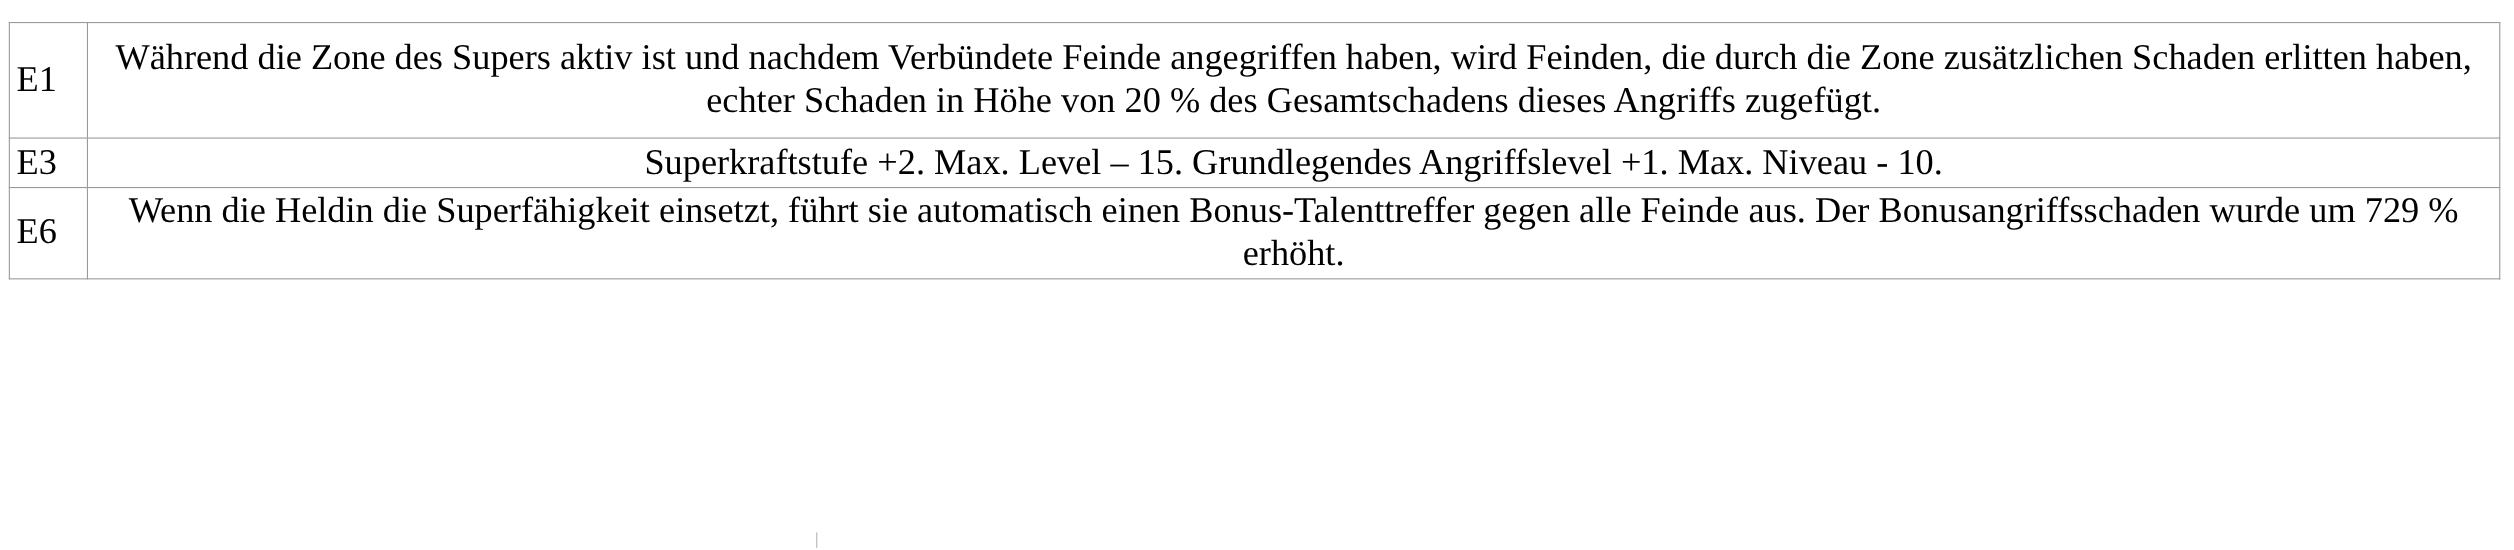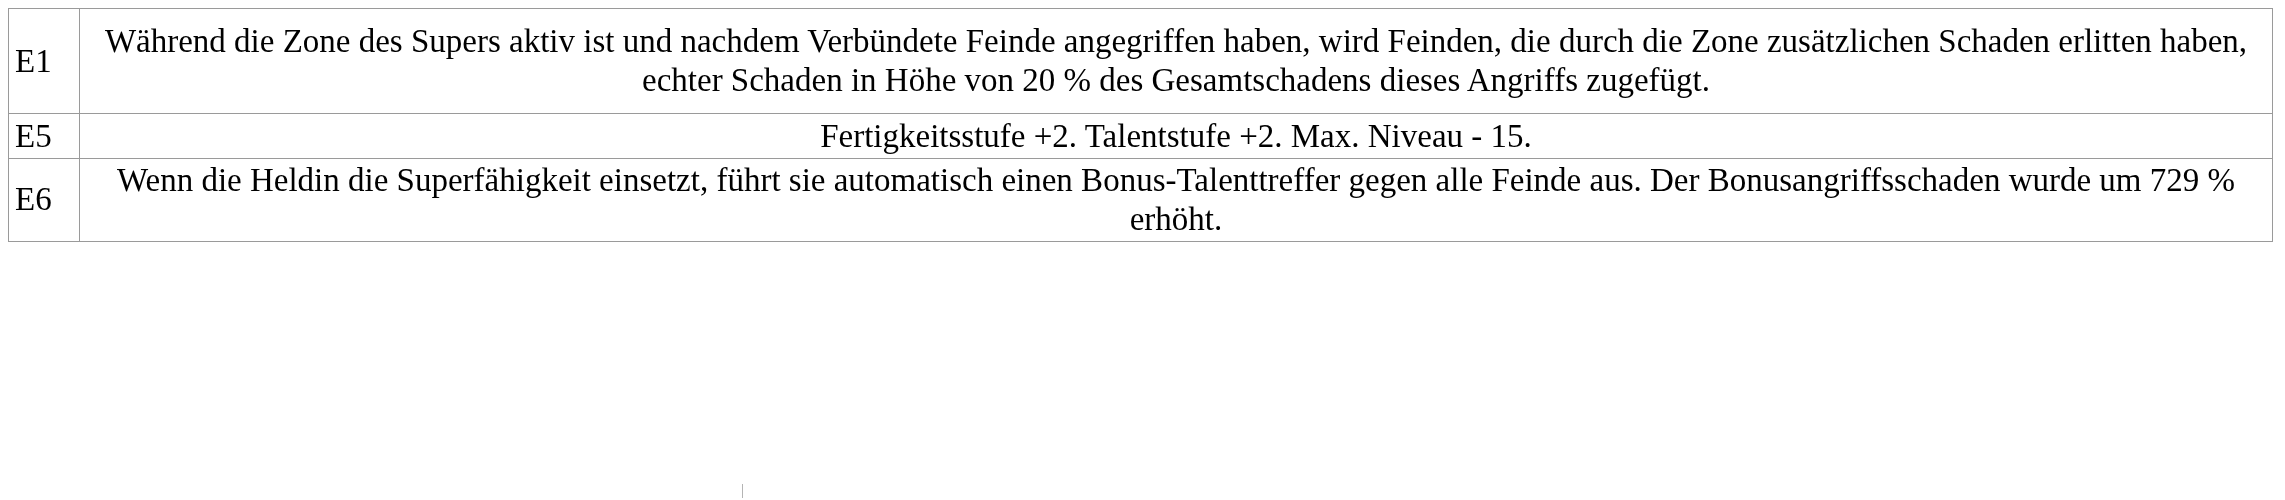--- a/index.html
+++ b/index.html
@@ -16,21 +16,21 @@
   }
   .page {
     position: relative;
     width: 2285px;
     height: 500px;
     background: #ffffff;
   }
   .table-wrap {
     position: absolute;
     left: 8px;
-    top: 8px;
+    top: 20px;
     width: 2265px;
     border-radius: 28px;
   }
   table.effects {
     border-collapse: collapse;
     width: 2265px;
     table-layout: fixed;
     background: #ffffff;
   }
   table.effects tr {
@@ -76,23 +76,23 @@
 <body>
 
 <div class="page">
   <div class="table-wrap">
     <table class="effects">
       <tbody>
         <tr class="r1">
           <td class="key">E1</td>
           <td class="desc">Während die Zone des Supers aktiv ist und nachdem Verbündete Feinde angegriffen haben, wird Feinden, die durch die Zone zusätzlichen Schaden erlitten haben, echter Schaden in Höhe von 20 % des Gesamtschadens dieses Angriffs zugefügt.</td>
         </tr>
-        <tr class="r5">
-          <td class="key">E5</td>
-          <td class="desc">Fertigkeitsstufe +2. Talentstufe +2. Max. Niveau - 15.</td>
+        <tr class="r3">
+          <td class="key">E3</td>
+          <td class="desc">Superkraftstufe +2. Max. Level – 15. Grundlegendes Angriffslevel +1. Max. Niveau - 10.</td>
         </tr>
         <tr class="r6">
           <td class="key">E6</td>
           <td class="desc">Wenn die Heldin die Superfähigkeit einsetzt, führt sie automatisch einen Bonus-Talenttreffer gegen alle Feinde aus. Der Bonusangriffsschaden wurde um 729 % erhöht.</td>
         </tr>
       </tbody>
     </table>
   </div>
   <div class="tick"></div>
 </div>

